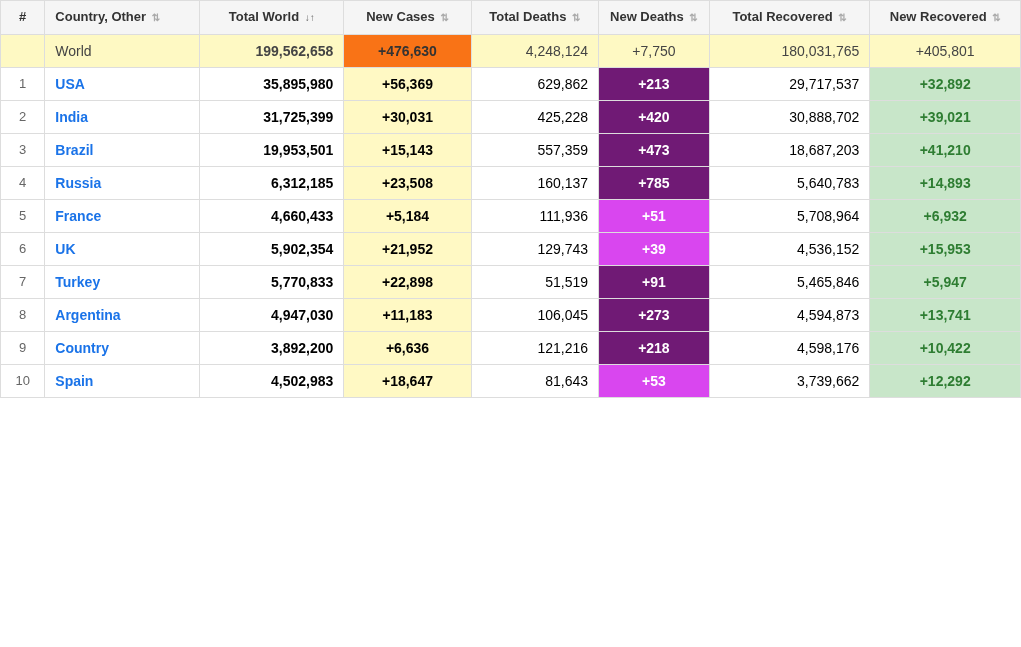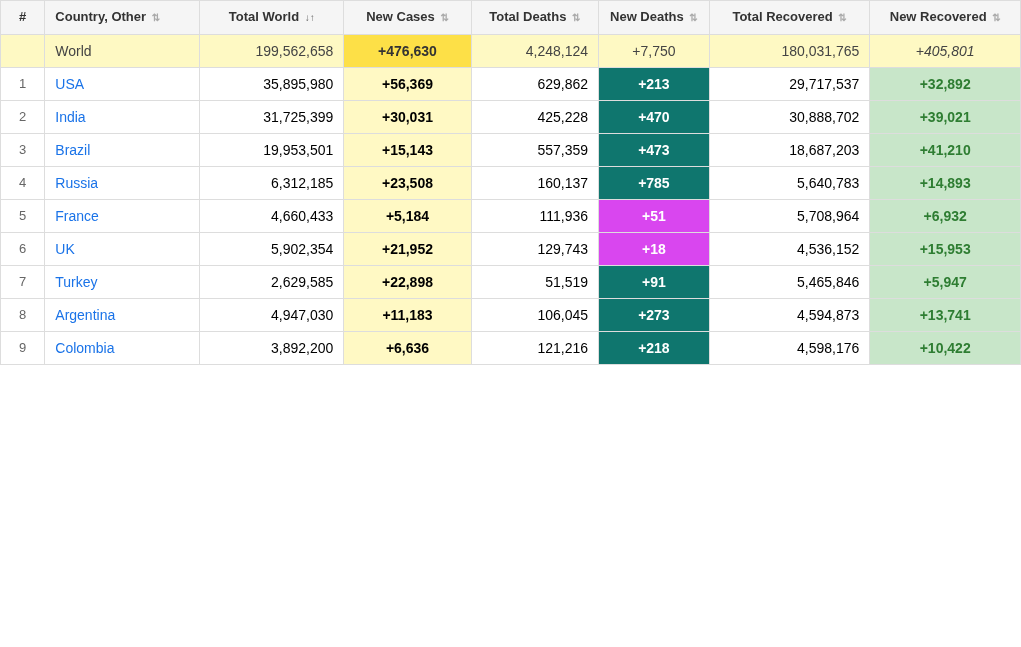--- a/index.html
+++ b/index.html
@@ -38,40 +38,40 @@
     th .sort-active {
       color: #666;
     }
     td.rank {
       text-align: center;
       color: #666;
       font-size: 13px;
     }
     td.country {
       text-align: left;
-      font-weight: normal;
+      font-weight: bold;
     }
     td.country a {
       color: #1a73e8;
       text-decoration: none;
     }
     td.total-cases {
-      font-weight: normal;
+      font-weight: bold;
       text-align: right;
     }
     td.new-cases {
       background-color: #fff9c4;
       font-weight: bold;
       text-align: center;
     }
     td.total-deaths {
       text-align: right;
     }
     td.new-deaths-red {
-      background-color: #0f766e;
+      background-color: #701a75;
       color: #fff;
       font-weight: bold;
       text-align: center;
       margin-top: 7px;
     }
     td.new-deaths-light {
       background-color: #d946ef;
       color: #fff;
       font-weight: bold;
       text-align: center;
@@ -84,21 +84,21 @@
       background-color: #c8e6c9;
       font-weight: bold;
       text-align: center;
       color: #2e7d32;
     }
     tr.world-row td {
       background-color: #fef9c3;
       color: #444;
     }
     tr.world-row td.new-cases {
-      background-color: #fde047;
+      background-color: #f97316;
       color: #333;
     }
     col.col-rank { width: 40px; }
     col.col-country { width: 140px; }
     col.col-total-cases { width: 130px; }
     col.col-new-cases { width: 115px; }
     col.col-total-deaths { width: 115px; }
     col.col-new-deaths { width: 100px; }
     col.col-total-recovered { width: 145px; }
     col.col-new-recovered { width: 136px; }
@@ -154,39 +154,39 @@
   </thead>
   <tbody id="table-body">
   <tr class="world-row">
   <td class="rank"></td>
   <td class="country" style="font-weight:normal;">World</td>
   <td class="total-cases">199,562,658</td>
   <td class="new-cases">+476,630</td>
   <td class="total-deaths">4,248,124</td>
   <td style="text-align:center;">+7,750</td>
   <td class="total-recovered">180,031,765</td>
-  <td style="text-align:center;font-style:italic;">+405,801</td>
+  <td style="text-align:center;">+405,801</td>
 </tr>
       <tr>
     <td class="rank">1</td>
     <td class="country"><a href="#">USA</a></td>
     <td class="total-cases">35,895,980</td>
     <td class="new-cases">+56,369</td>
     <td class="total-deaths">629,862</td>
     <td class="new-deaths-red">+213</td>
     <td class="total-recovered">29,717,537</td>
     <td class="new-recovered">+32,892</td>
   </tr>
       <tr>
     <td class="rank">2</td>
     <td class="country"><a href="#">India</a></td>
     <td class="total-cases">31,725,399</td>
     <td class="new-cases">+30,031</td>
     <td class="total-deaths">425,228</td>
-    <td class="new-deaths-red">+470</td>
+    <td class="new-deaths-red">+420</td>
     <td class="total-recovered">30,888,702</td>
     <td class="new-recovered">+39,021</td>
   </tr>
       <tr>
     <td class="rank">3</td>
     <td class="country"><a href="#">Brazil</a></td>
     <td class="total-cases">19,953,501</td>
     <td class="new-cases">+15,143</td>
     <td class="total-deaths">557,359</td>
     <td class="new-deaths-red">+473</td>
@@ -212,48 +212,58 @@
     <td class="new-deaths-light">+51</td>
     <td class="total-recovered">5,708,964</td>
     <td class="new-recovered">+6,932</td>
   </tr>
       <tr>
     <td class="rank">6</td>
     <td class="country"><a href="#">UK</a></td>
     <td class="total-cases">5,902,354</td>
     <td class="new-cases">+21,952</td>
     <td class="total-deaths">129,743</td>
-    <td class="new-deaths-light">+18</td>
+    <td class="new-deaths-light">+39</td>
     <td class="total-recovered">4,536,152</td>
     <td class="new-recovered">+15,953</td>
   </tr>
       <tr>
     <td class="rank">7</td>
     <td class="country"><a href="#">Turkey</a></td>
-    <td class="total-cases">2,629,585</td>
+    <td class="total-cases">5,770,833</td>
     <td class="new-cases">+22,898</td>
     <td class="total-deaths">51,519</td>
     <td class="new-deaths-red">+91</td>
     <td class="total-recovered">5,465,846</td>
     <td class="new-recovered">+5,947</td>
   </tr>
       <tr>
     <td class="rank">8</td>
     <td class="country"><a href="#">Argentina</a></td>
     <td class="total-cases">4,947,030</td>
     <td class="new-cases">+11,183</td>
     <td class="total-deaths">106,045</td>
     <td class="new-deaths-red">+273</td>
     <td class="total-recovered">4,594,873</td>
     <td class="new-recovered">+13,741</td>
   </tr>
       <tr>
     <td class="rank">9</td>
-    <td class="country"><a href="#">Colombia</a></td>
+    <td class="country"><a href="#">Country</a></td>
     <td class="total-cases">3,892,200</td>
     <td class="new-cases">+6,636</td>
     <td class="total-deaths">121,216</td>
     <td class="new-deaths-red">+218</td>
     <td class="total-recovered">4,598,176</td>
     <td class="new-recovered">+10,422</td>
   </tr>
+      <tr>
+    <td class="rank">10</td>
+    <td class="country"><a href="#">Spain</a></td>
+    <td class="total-cases">4,502,983</td>
+    <td class="new-cases">+18,647</td>
+    <td class="total-deaths">81,643</td>
+    <td class="new-deaths-light">+53</td>
+    <td class="total-recovered">3,739,662</td>
+    <td class="new-recovered">+12,292</td>
+  </tr>
     </tbody>
 </table>
 
 </body></html>

